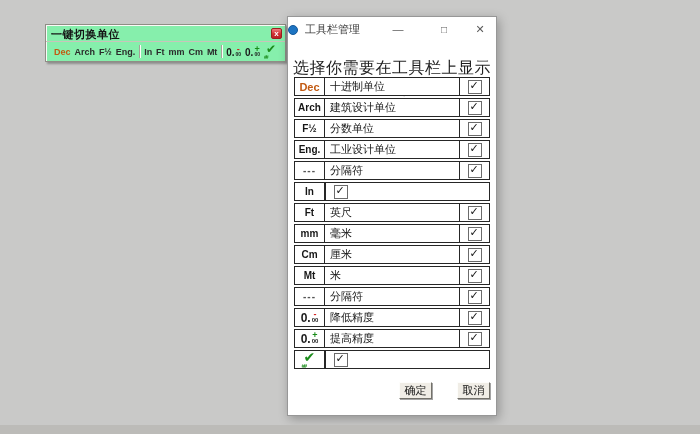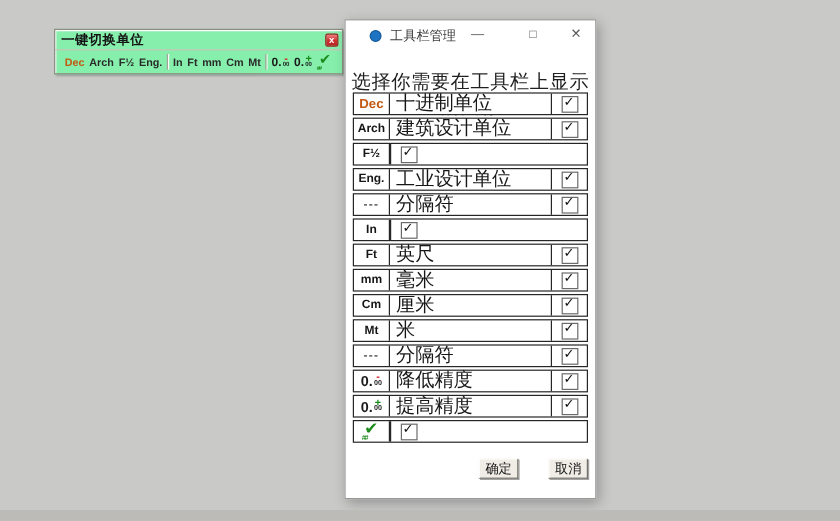--- a/index.html
+++ b/index.html
@@ -47,34 +47,34 @@
   .checkmark-icon.small { width:13px; height:13px; }
   .checkmark-icon.small .chk { font-size:12px; top:-3px; }
   .checkmark-icon.small .hash { font-size:5px; }
 
   
   .dialog {
     position:absolute; left:287px; top:16px; width:210px; height:400px;
     background:#ffffff; border:1px solid #979797; box-sizing:border-box;
     box-shadow:2px 3px 10px rgba(0,0,0,.28);
   }
-  .dlg-titlebar { height:25px; display:flex; align-items:center; padding-left:20px; }
+  .dlg-titlebar { height:25px; display:flex; align-items:center; padding-left:0; }
   .dlg-icon { width:10px; height:10px; border-radius:50%; background:#1d74c2; border:1px solid #15599a; box-sizing:border-box; }
   .dlg-title { margin-left:7px; font-size:11px; color:#3c3c3c; }
   .dlg-controls { margin-left:auto; display:flex; align-items:center; }
   .dlg-ctrl { text-align:center; font-size:11px; color:#5c5c5c; line-height:25px; }
   .dlg-ctrl.minimize { width:28px; margin-right:18px; }
   .dlg-ctrl.maximize { width:28px; margin-right:8px; font-size:10px; }
   .dlg-ctrl.close    { width:28px; margin-right:2px; }
   .dlg-instruction { text-align:center; margin-top:16px; font-size:16px; color:#1f1f1f; letter-spacing:.5px; }
 
   .icon-table { position:absolute; left:6px; top:60px; width:196px; }
   .row { display:flex; align-items:stretch; height:17px; border:1px solid #262626; margin-bottom:2px; background:#fff; }
   .cell-icon  { width:29px; border-right:1px solid #262626; display:flex; align-items:center; justify-content:center; }
-  .cell-label { flex:1; display:flex; align-items:center; padding-left:5px; font-size:16px; color:#161616; }
+  .cell-label { flex:1; display:flex; align-items:center; padding-left:5px; font-size:11px; color:#161616; }
   .cell-check { width:29px; border-left:1px solid #262626; display:flex; align-items:center; justify-content:center; }
   .icon-text   { font-size:10px; font-weight:bold; color:#161616; white-space:nowrap; }
   .icon-text.orange { color:#c25a12; font-size:11px; }
   .icon-sep    { font-size:10px; color:#555; letter-spacing:1px; font-weight:bold; }
   .checkbox { width:12px; height:12px; background:#fff; border:1px solid #6b6b6b; position:relative; box-sizing:content-box; }
   .checkbox .mark { position:absolute; left:1px; top:-2px; font-size:11px; line-height:12px; color:#111; font-weight:bold; }
 
   .dlg-buttons { position:absolute; right:6px; bottom:16px; display:flex; gap:5px; }
   .btn {
     min-width:33px; height:17px; padding:0 3px; box-sizing:border-box;
@@ -157,20 +157,21 @@
         <div class="cell-check">
           <span class="checkbox">
             <span class="mark">✓</span>
           </span>
         </div>
       </div>
       <div class="row">
         <div class="cell-icon">
           <span class="icon-text">F½</span>
         </div>
+        <div class="cell-label">分数单位</div>
         <div class="cell-check">
           <span class="checkbox">
             <span class="mark">✓</span>
           </span>
         </div>
       </div>
       <div class="row">
         <div class="cell-icon">
           <span class="icon-text">Eng.</span>
         </div>

